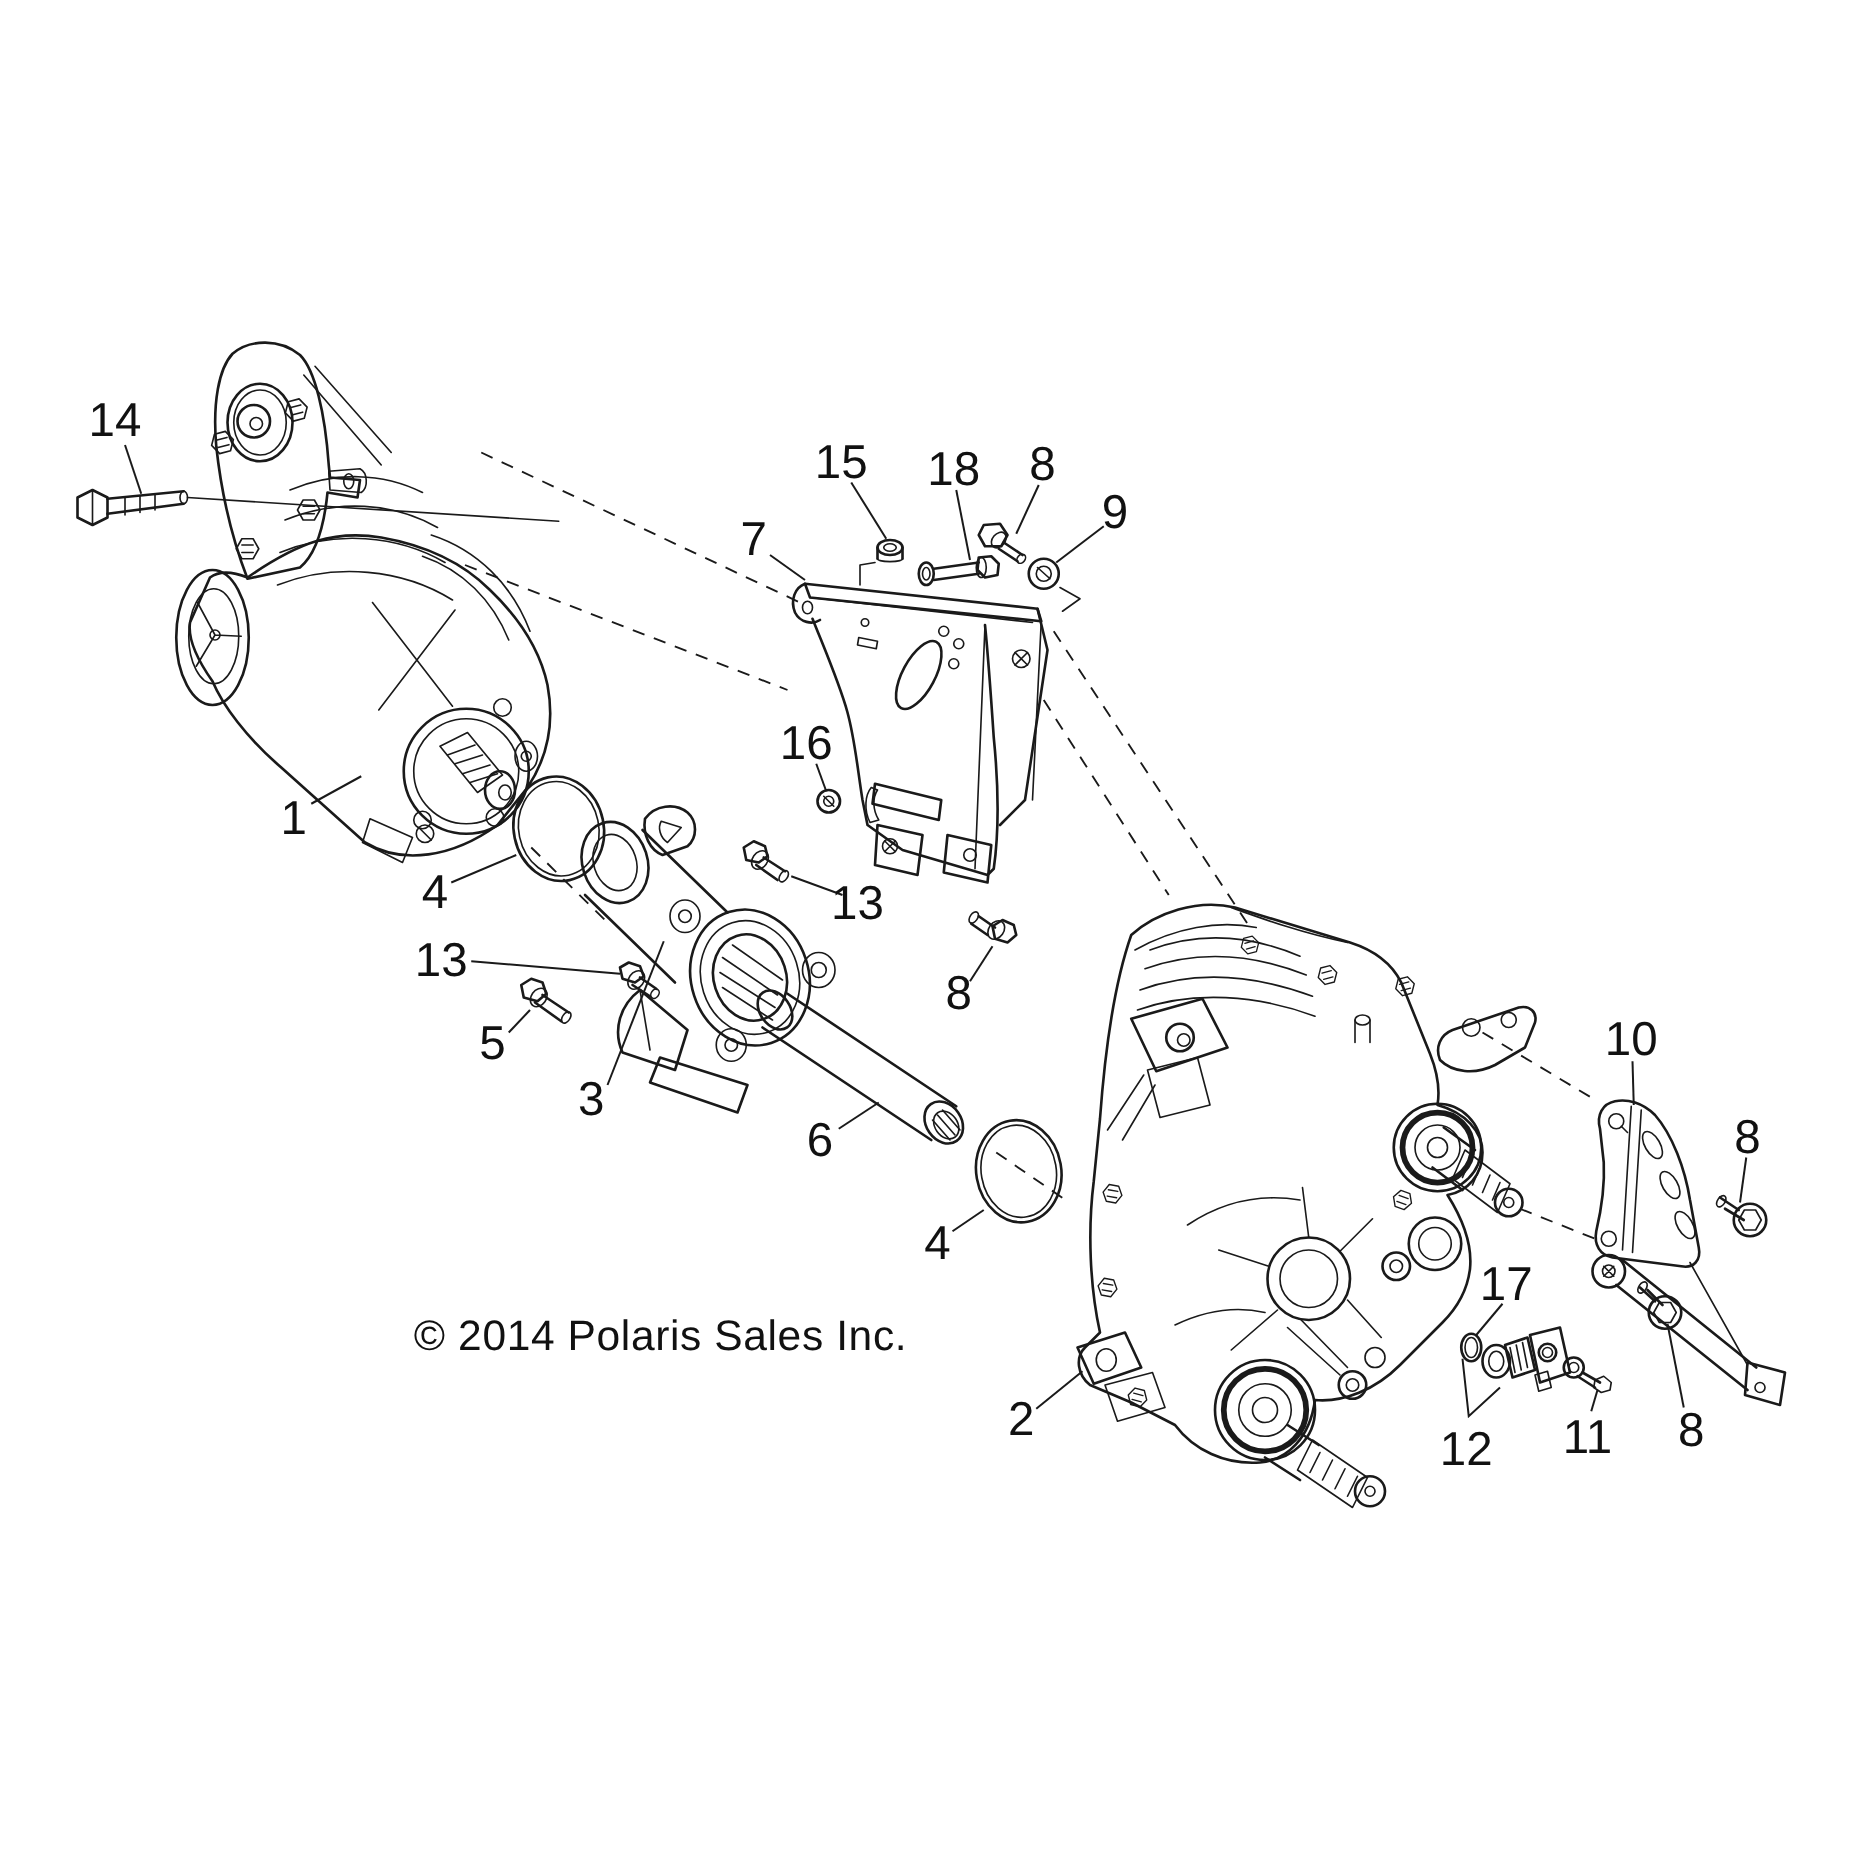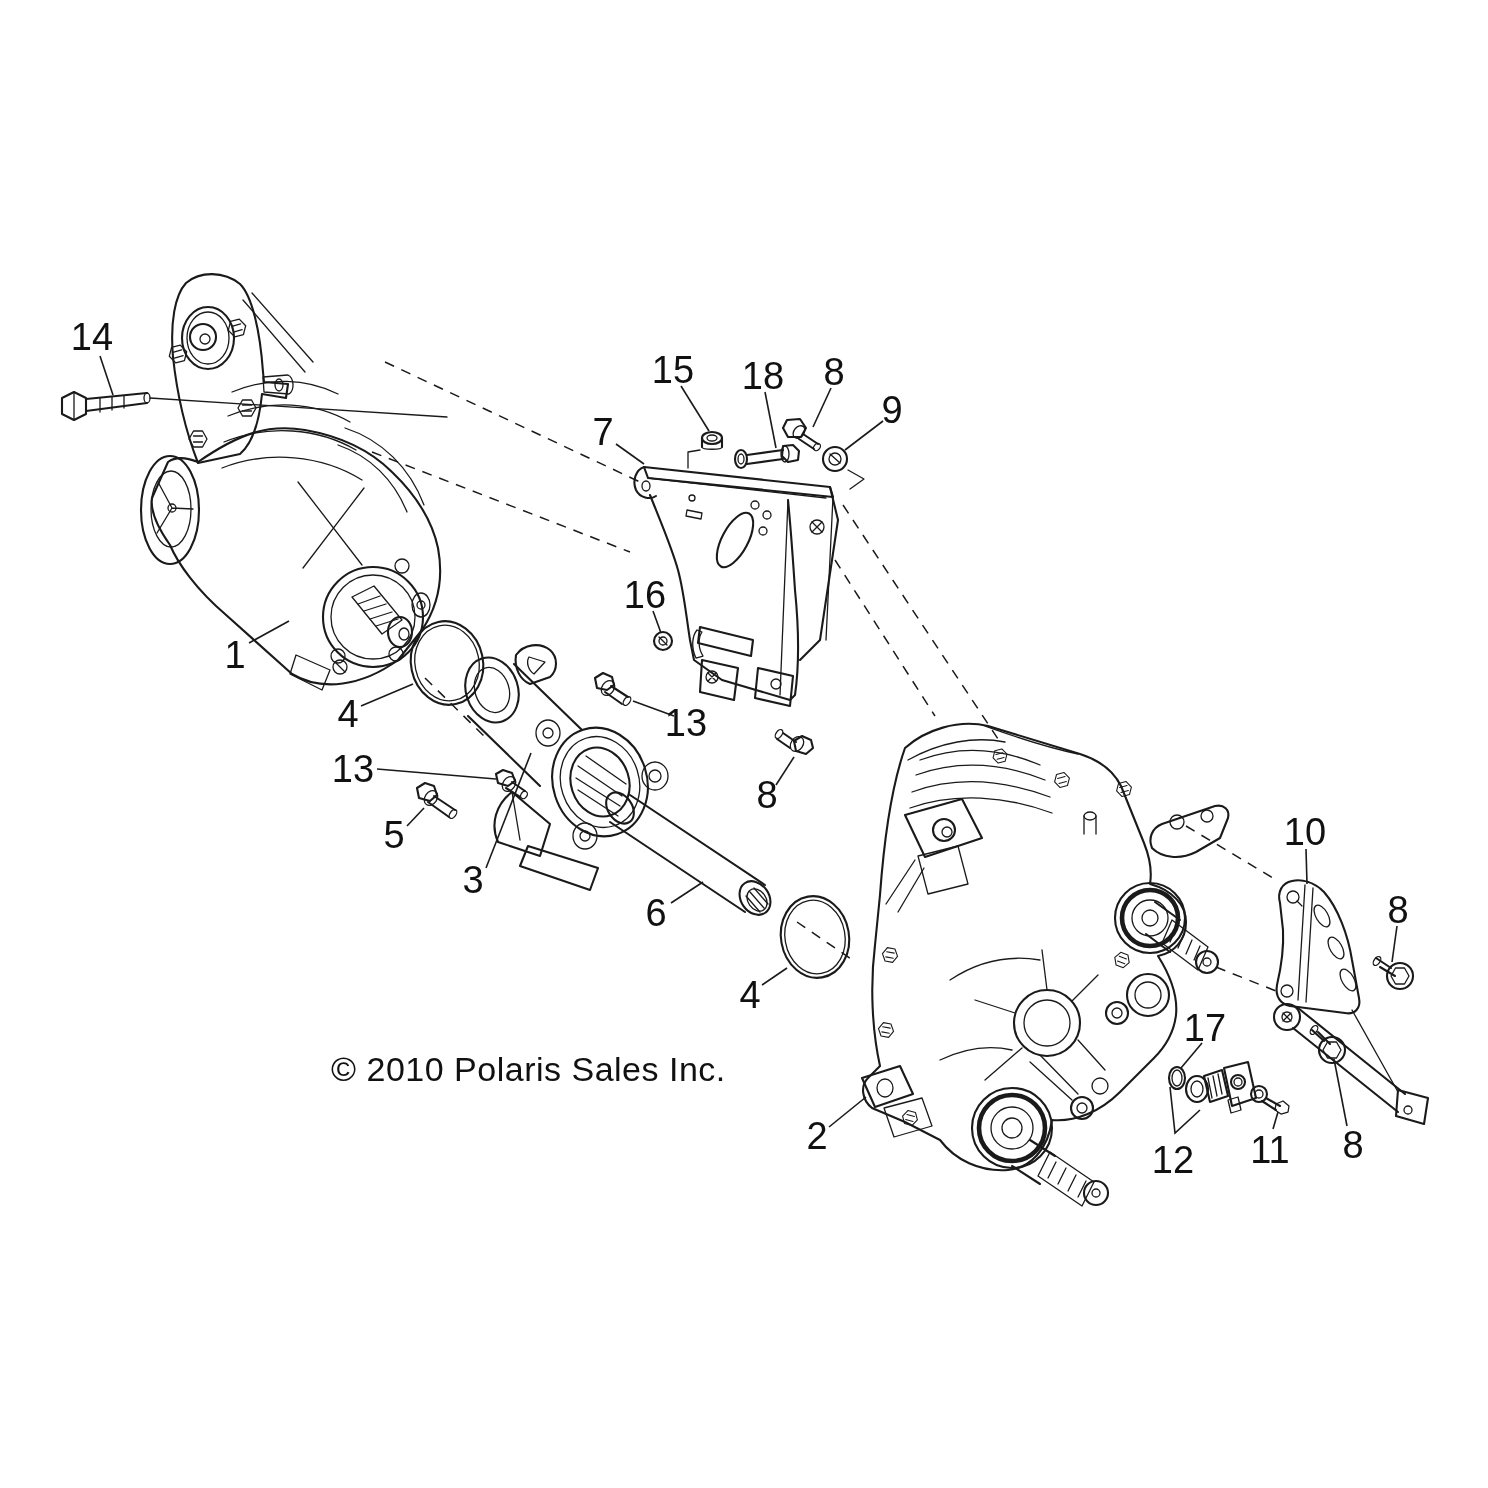--- a/index.html
+++ b/index.html
@@ -374,14 +374,14 @@
         <text x="673" y="370" class="callout">15</text>
         <polyline points="653,611 661,633" class="leader"></polyline>
         <text x="645" y="595" class="callout">16</text>
         <polyline points="1202,1043 1181,1068" class="leader"></polyline>
         <text x="1205" y="1028" class="callout">17</text>
         <polyline points="765,392 776,448" class="leader"></polyline>
         <text x="763" y="376" class="callout">18</text>
       </g>
 </svg>
 
-<div class="copyright">© 2010 Polaris Sales Inc.</div>
+<div class="copyright">© 2014 Polaris Sales Inc.</div>
 </div>
 
 </body></html>

